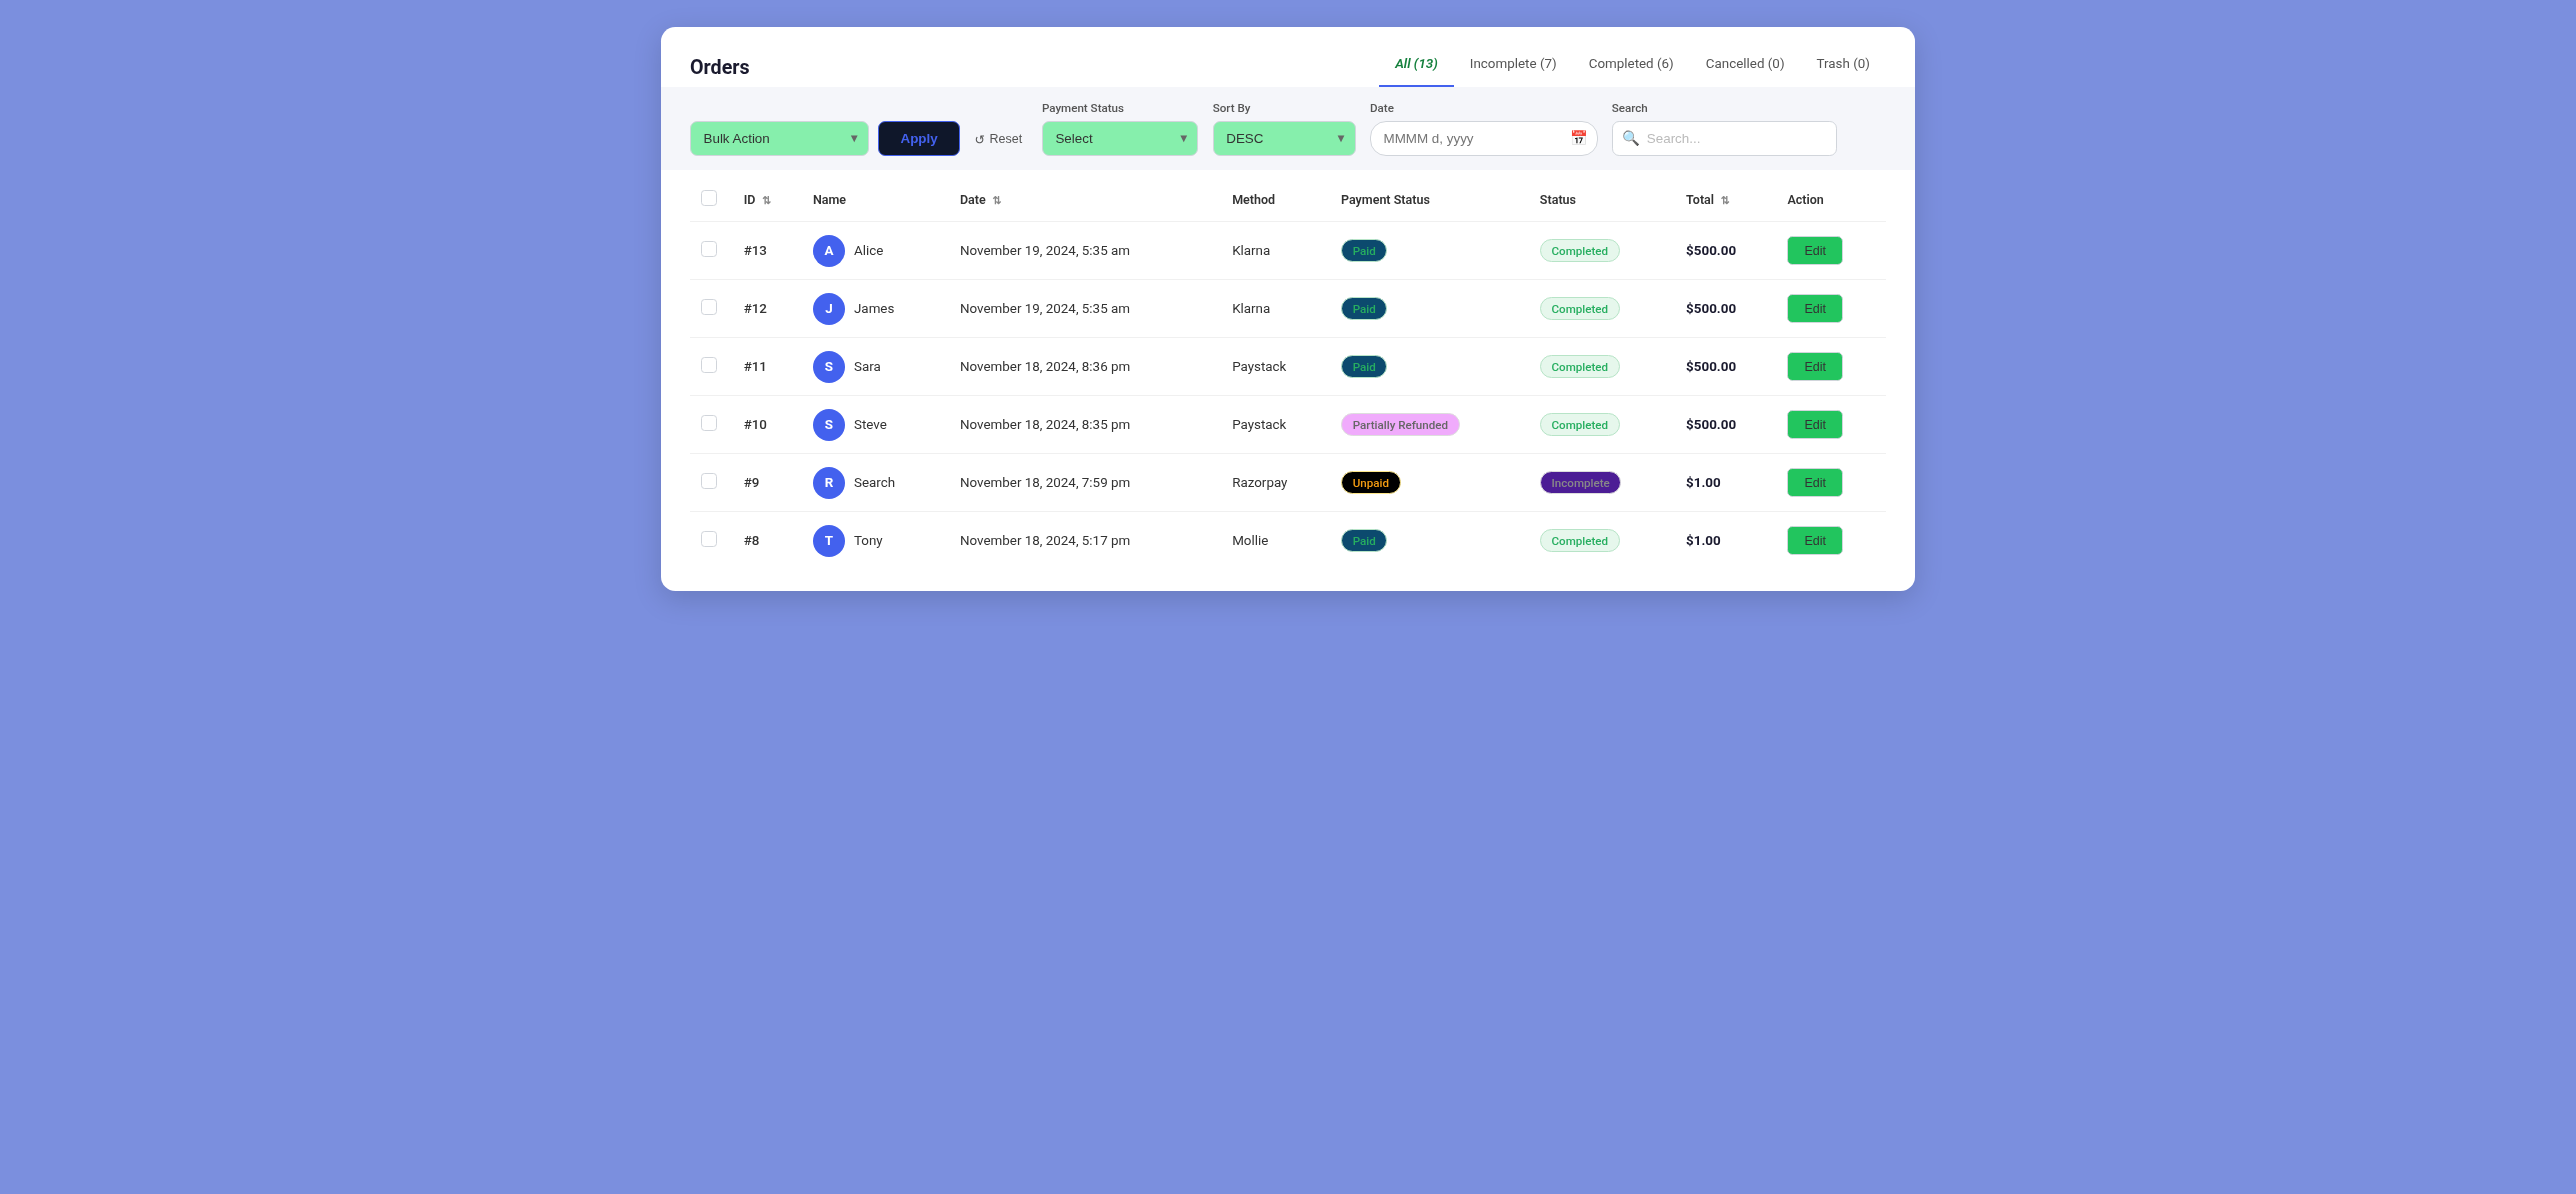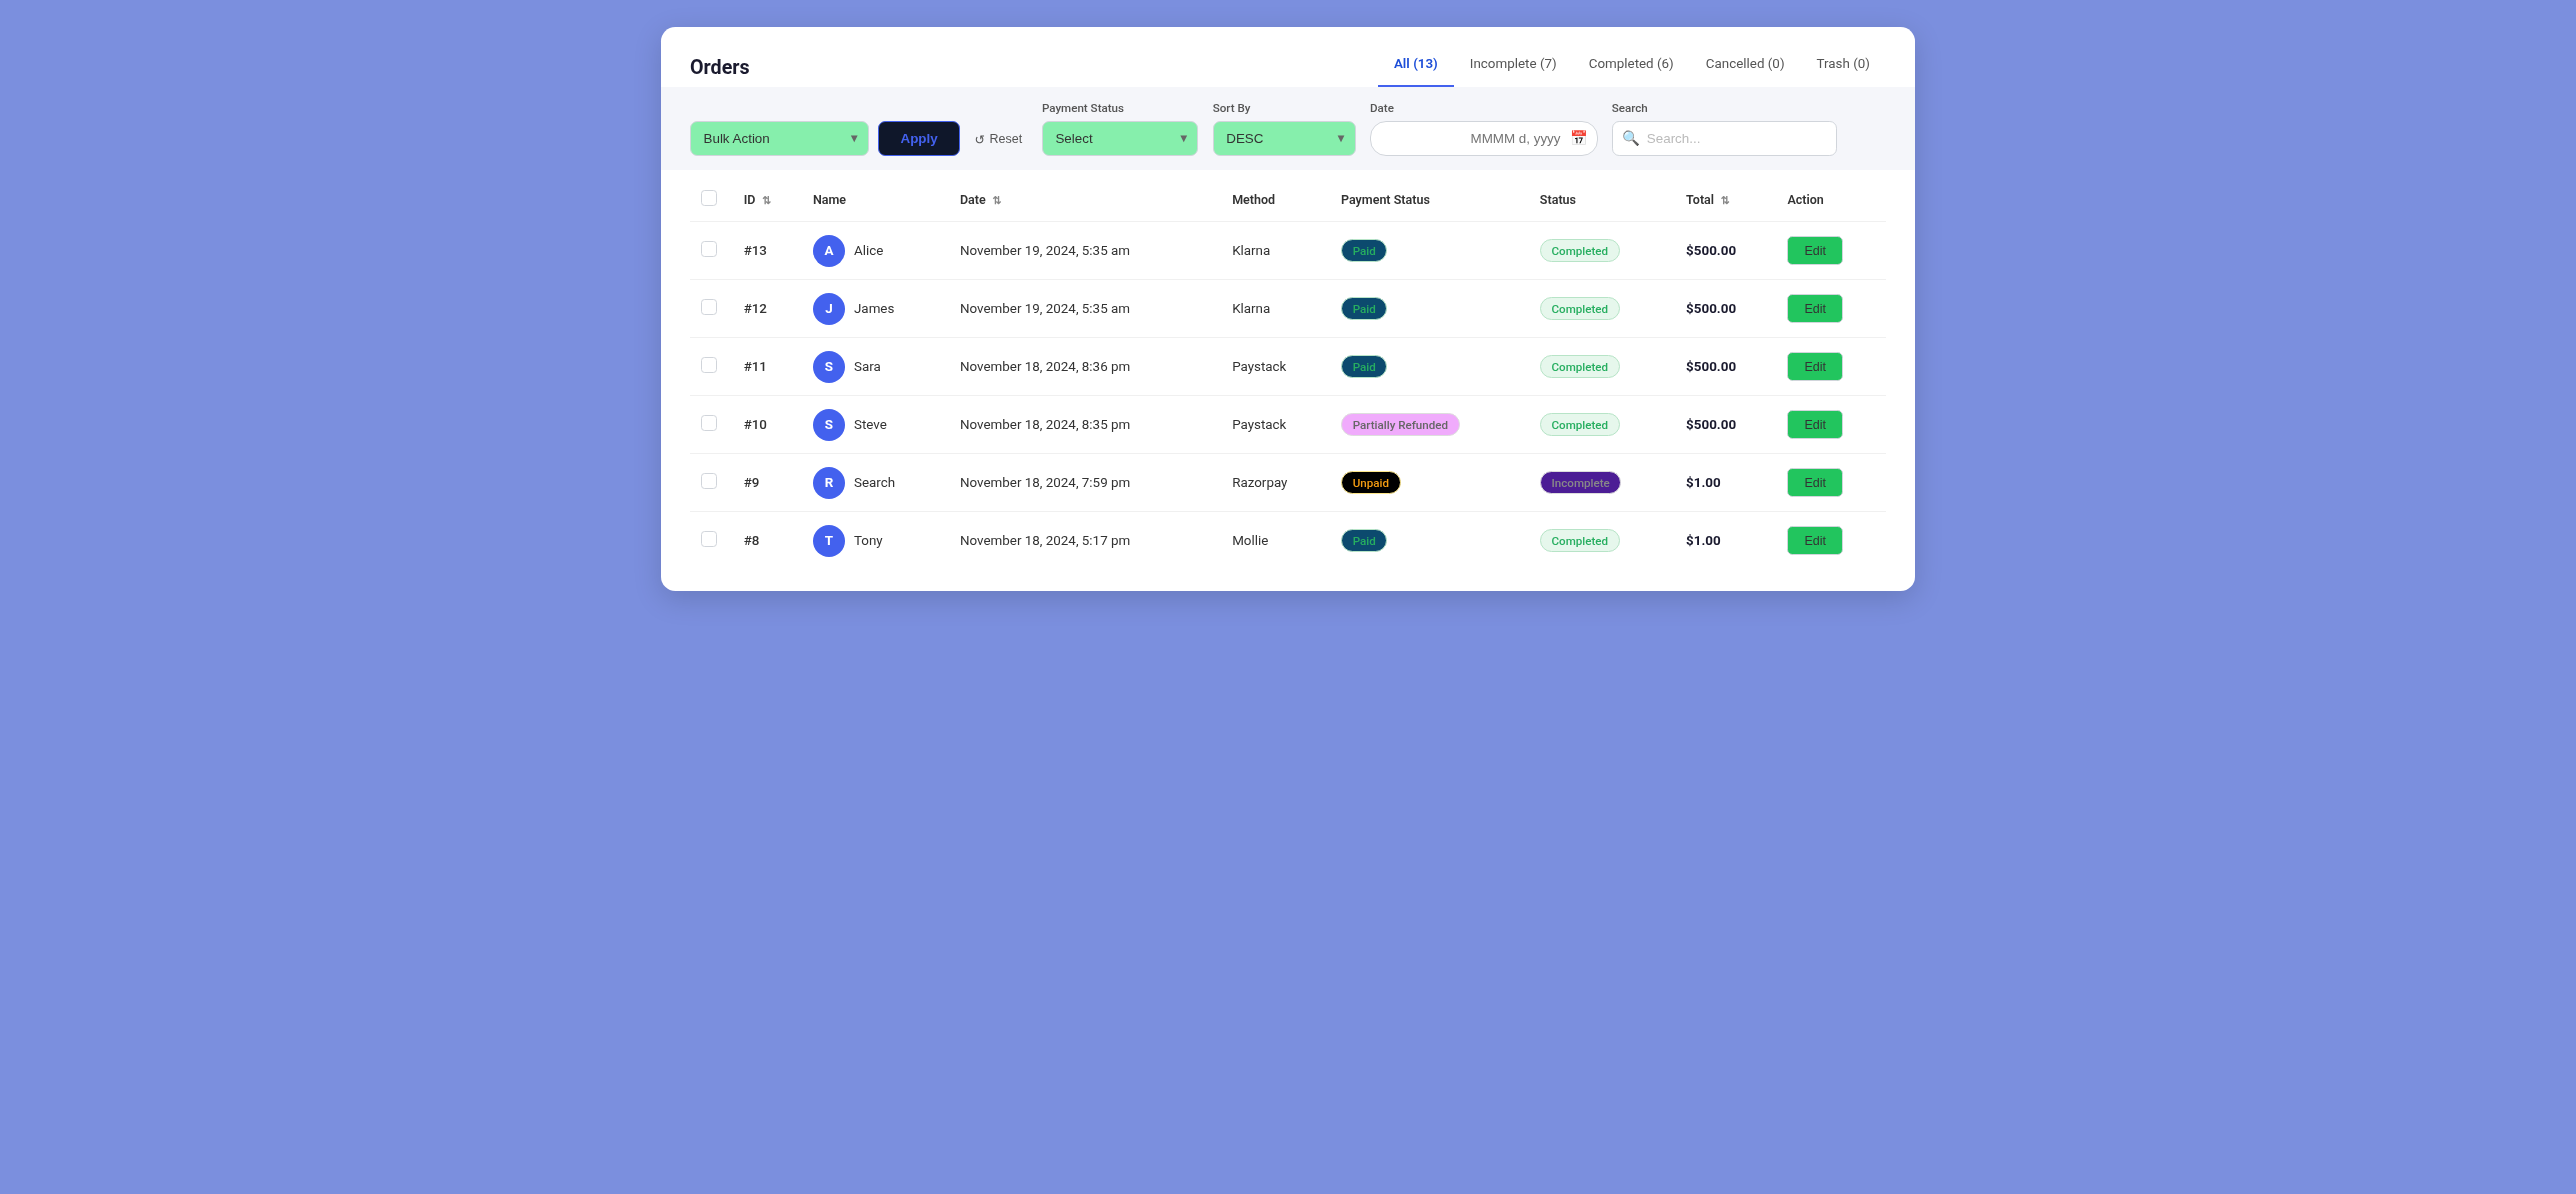--- a/index.html
+++ b/index.html
@@ -39,23 +39,24 @@
     }
     .tab {
       padding: 7.2px 16px 14.3px 16px;
       font-size: 13.4px;
       color: #555;
       cursor: pointer;
       border-bottom: 2.7px solid transparent;
       white-space: nowrap;
     }
     .tab.active {
-      color: #1d4ed8;
+      color: #15803d;
       border-bottom: 2.7px solid #4361ee;
       font-weight: 600;
+      font-style: italic;
     }
     
     .filter-bar {
       background: #f5f6fa;
       padding: 14.3px 29px;
       display: flex;
       align-items: flex-end;
       gap: 14.3px;
       flex-wrap: wrap;
     }
@@ -125,21 +126,20 @@
       align-items: center;
     }
     .date-input {
       border: 0.9px solid #d1d5db;
       border-radius: 16px;
       padding: 9px 36px 9px 12.5px;
       font-size: 13.4px;
       color: #aaa;
       min-width: 179px;
       background: #fff;
-      text-align: right;
     }
     .calendar-icon {
       position: absolute;
       right: 9px;
       color: #888;
       pointer-events: none;
     }
     .search-wrapper {
       position: relative;
       display: inline-flex;

